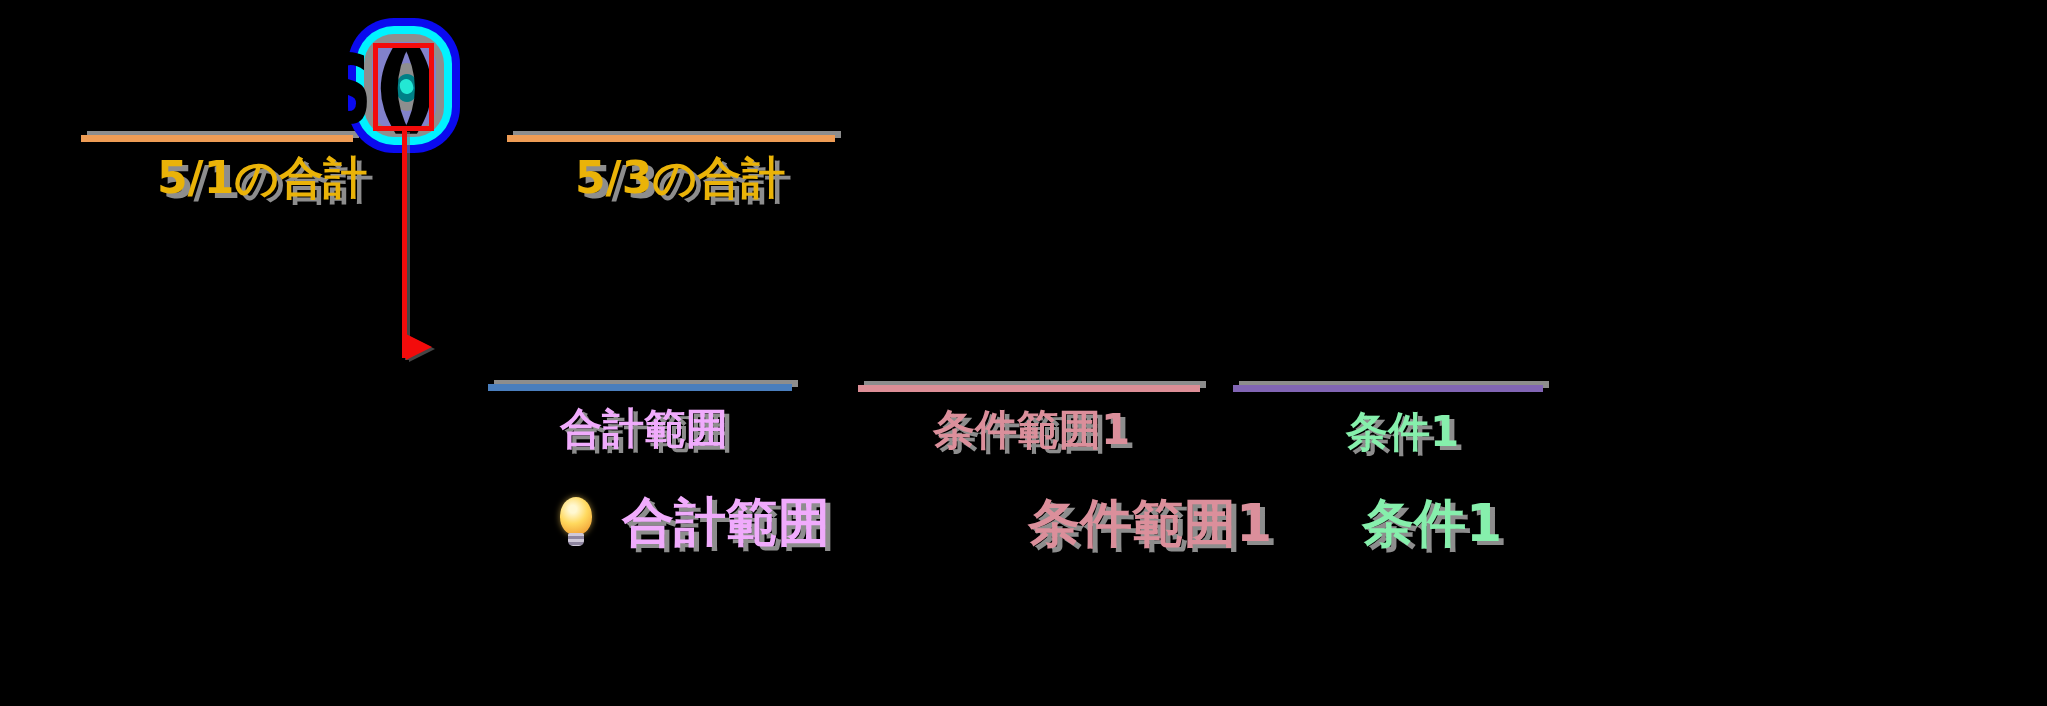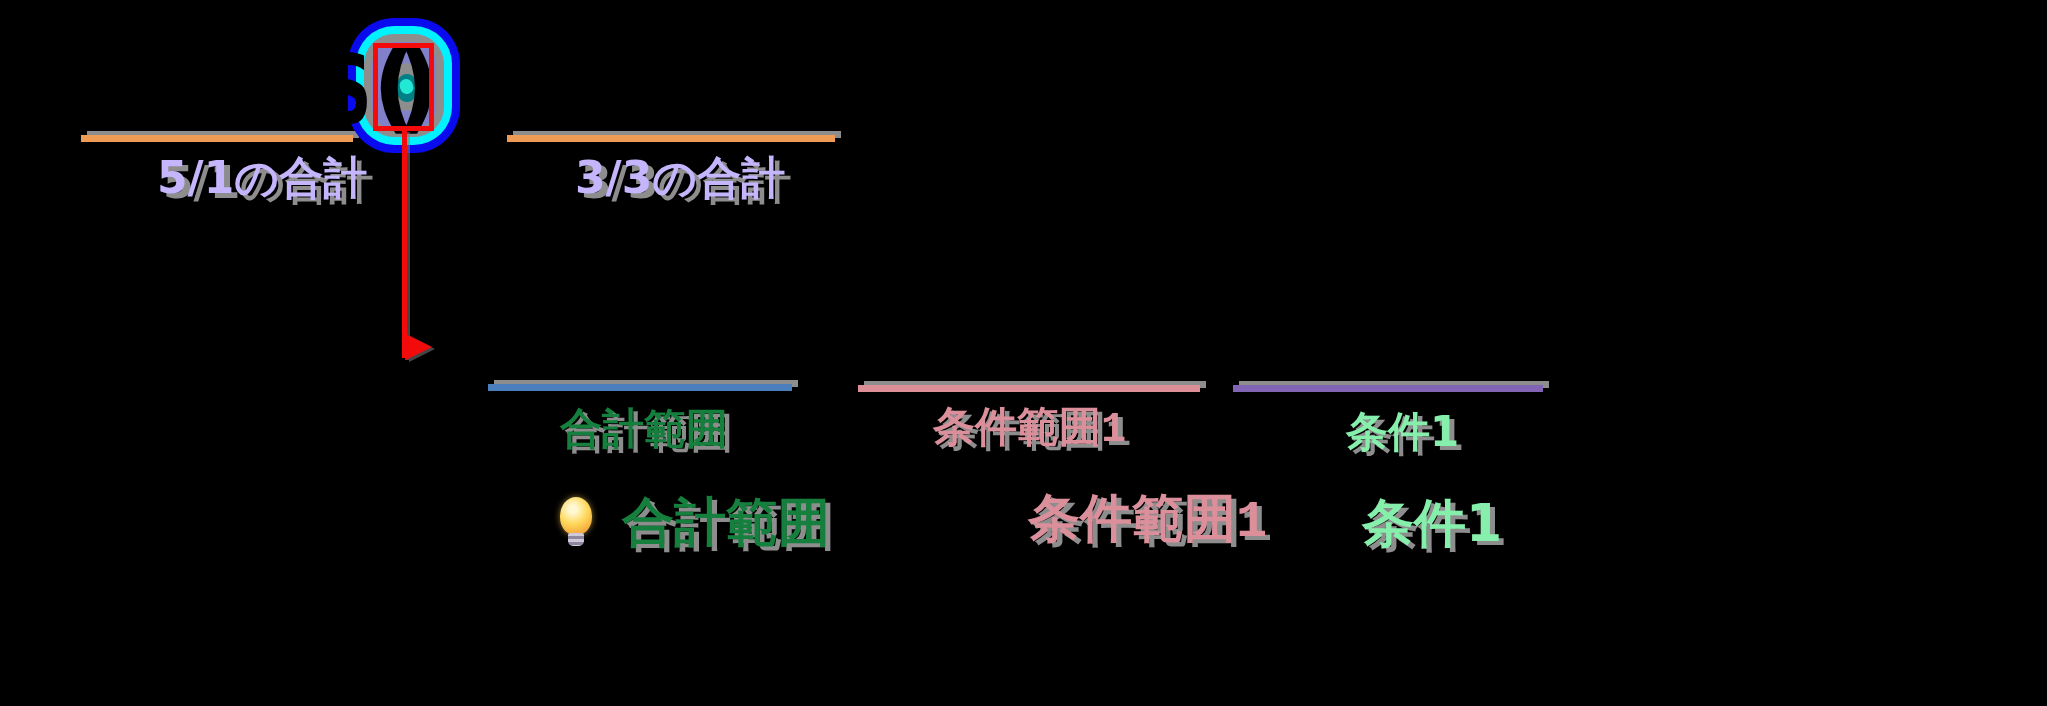--- a/index.html
+++ b/index.html
@@ -1,25 +1,25 @@
 <!DOCTYPE html>
 <html><head>
 <meta charset="utf-8">
 <style>
   html,body{margin:0;padding:0;background:#000;}
   .stage{
     position:relative;width:2047px;height:706px;background:#000;
     overflow:hidden;font-family:"DejaVu Sans",sans-serif;
   }
   .lbl{position:absolute;font-weight:bold;white-space:nowrap;line-height:1;}
-  .lbl-top{font-size:44px;color:#c4b5fd;text-shadow:6px 5px 0 #8d8d8d;}
+  .lbl-top{font-size:44px;color:#eab308;text-shadow:6px 5px 0 #8d8d8d;}
   .arg-lbl{font-size:42px;text-shadow:5px 4px 0 #8d8d8d;}
   .legend-lbl{font-size:52px;text-shadow:5px 4px 0 #8d8d8d;}
-  .c-blue{color:#15803d;}
-  .c-pink{color:#DB8F9B;font-family:Liberation Mono, monospace;}
+  .c-blue{color:#f0abfc;}
+  .c-pink{color:#DB8F9B;}
   .c-purple{color:#86efac;}
   .uline{position:absolute;height:7px;box-shadow:6px -4px 0 0 #8d8d8d;}
   .u-orange{background:#EE9C55;}
   .u-blue{background:#4A7EBD;}
   .u-pink{background:#DC8E96;}
   .u-purple{background:#8165B4;}
 
   
   .r1{position:absolute;left:348px;top:18px;width:112px;height:135px;background:#0A0AEF;border-radius:46px;}
   .r2{position:absolute;left:8px;top:8px;right:8px;bottom:8px;background:#00F2FF;border-radius:38px;}
@@ -54,21 +54,21 @@
 </style>
 </head>
 <body>
 
 <div class="stage">
 
   <div class="uline u-orange" style="left:81px;top:135px;width:272px"></div>
   <div class="uline u-orange" style="left:507px;top:135px;width:328px"></div>
 
   <div class="lbl lbl-top" style="left:157px;top:156px">5/1の合計</div>
-  <div class="lbl lbl-top" style="left:575px;top:156px">3/3の合計</div>
+  <div class="lbl lbl-top" style="left:575px;top:156px">5/3の合計</div>
 
   <div class="r1">
     <div class="r2">
       <div class="r3">
         <div class="r4"></div>
       </div>
     </div>
     <div class="core-gray"></div>
     <div class="core-teal"></div>
     <div class="core-spot"></div>

